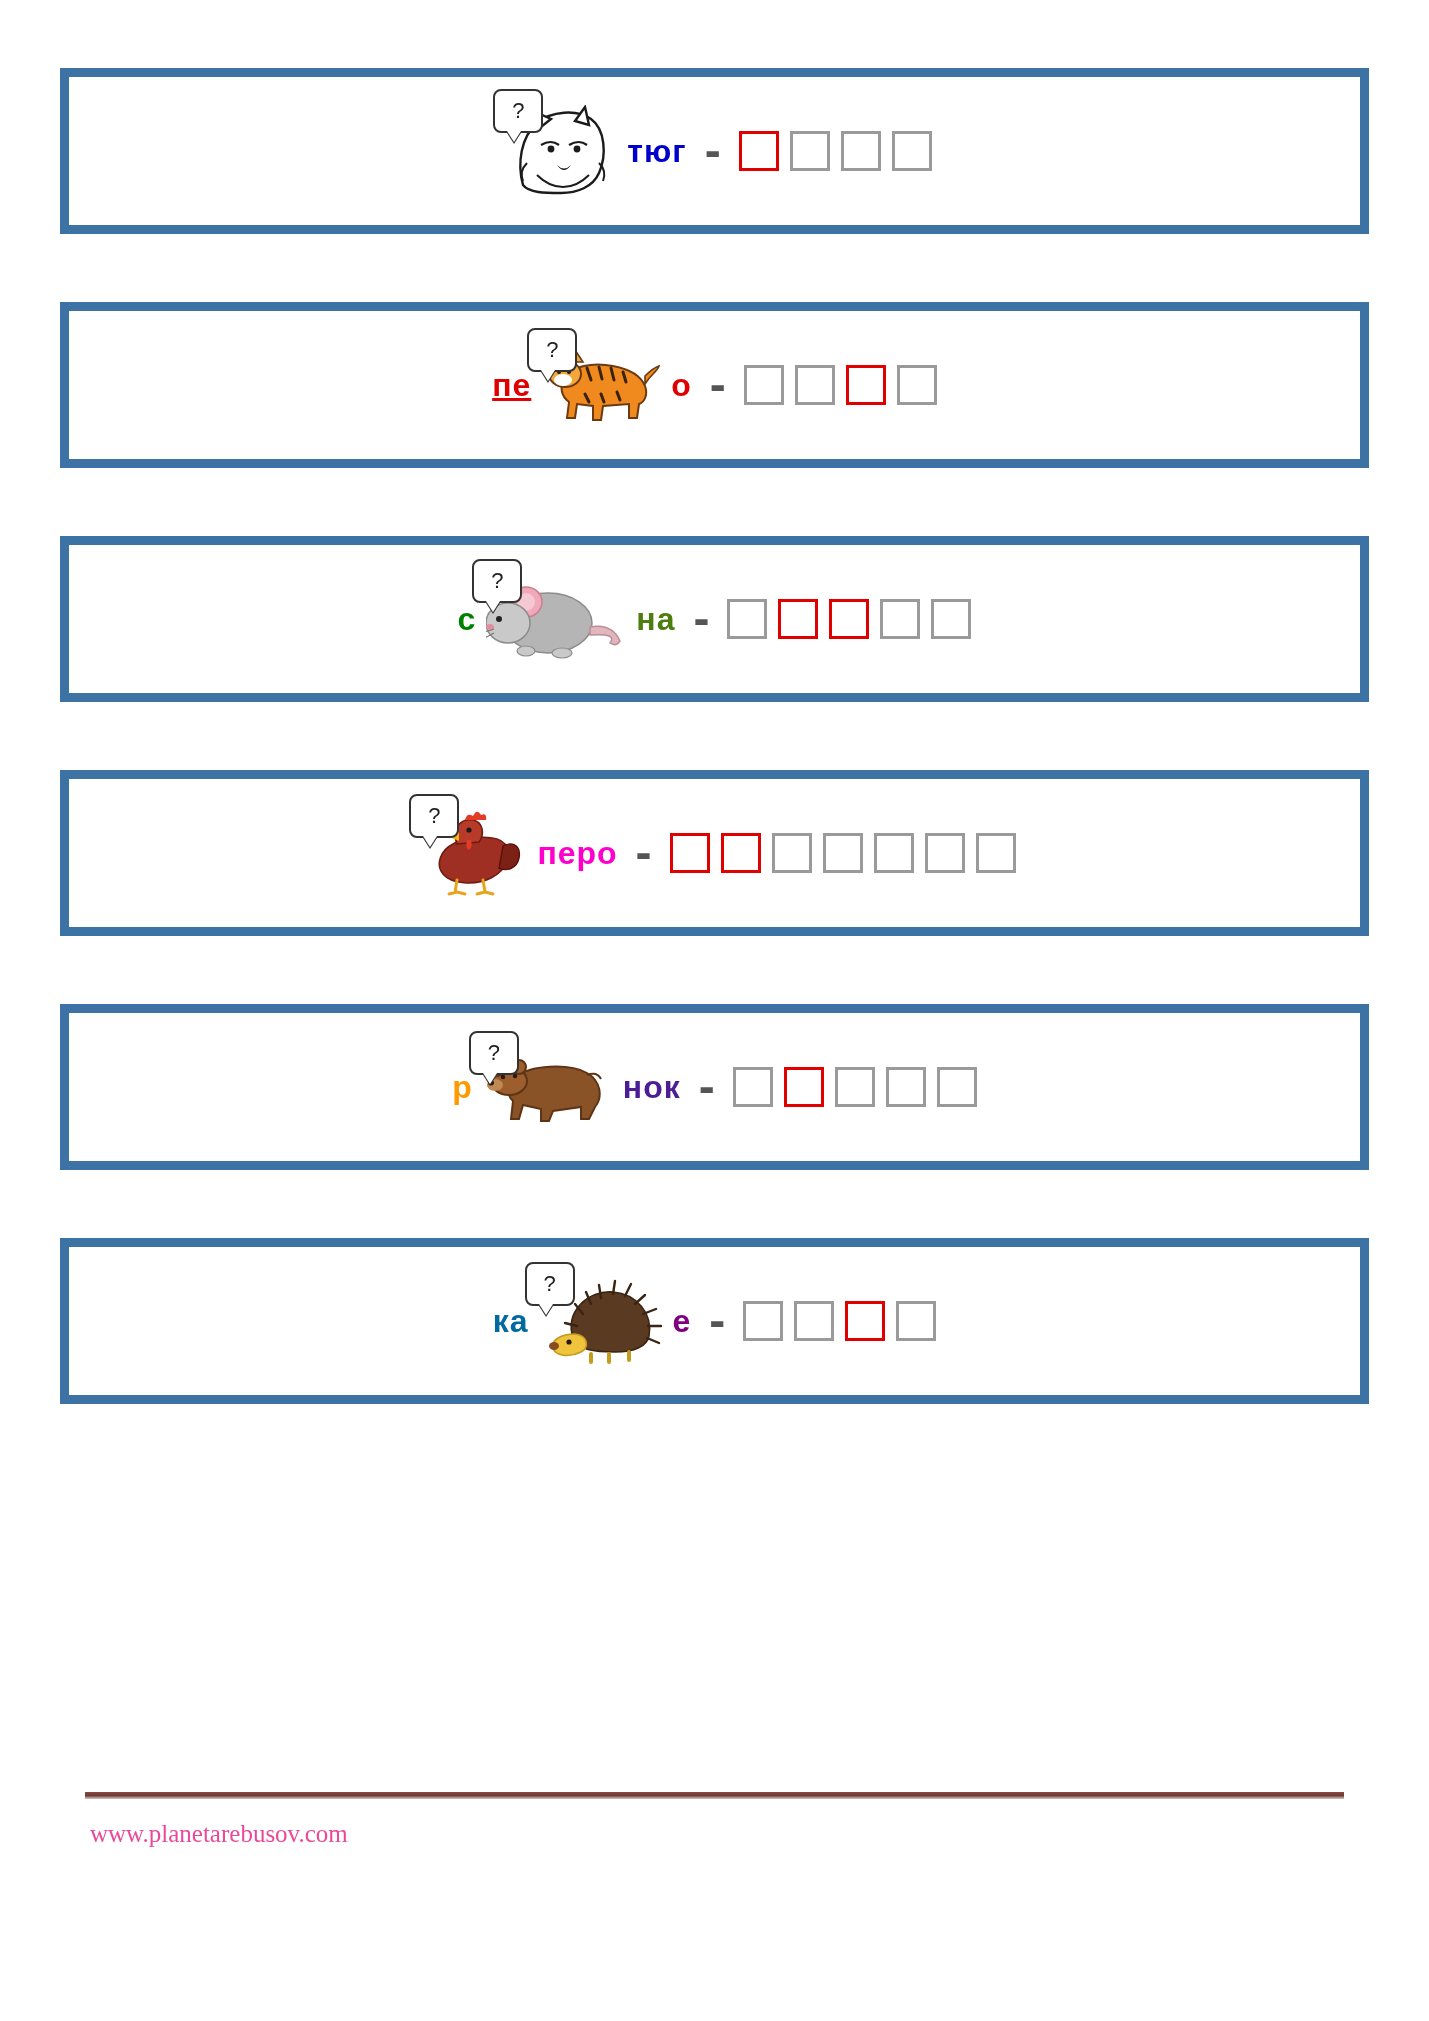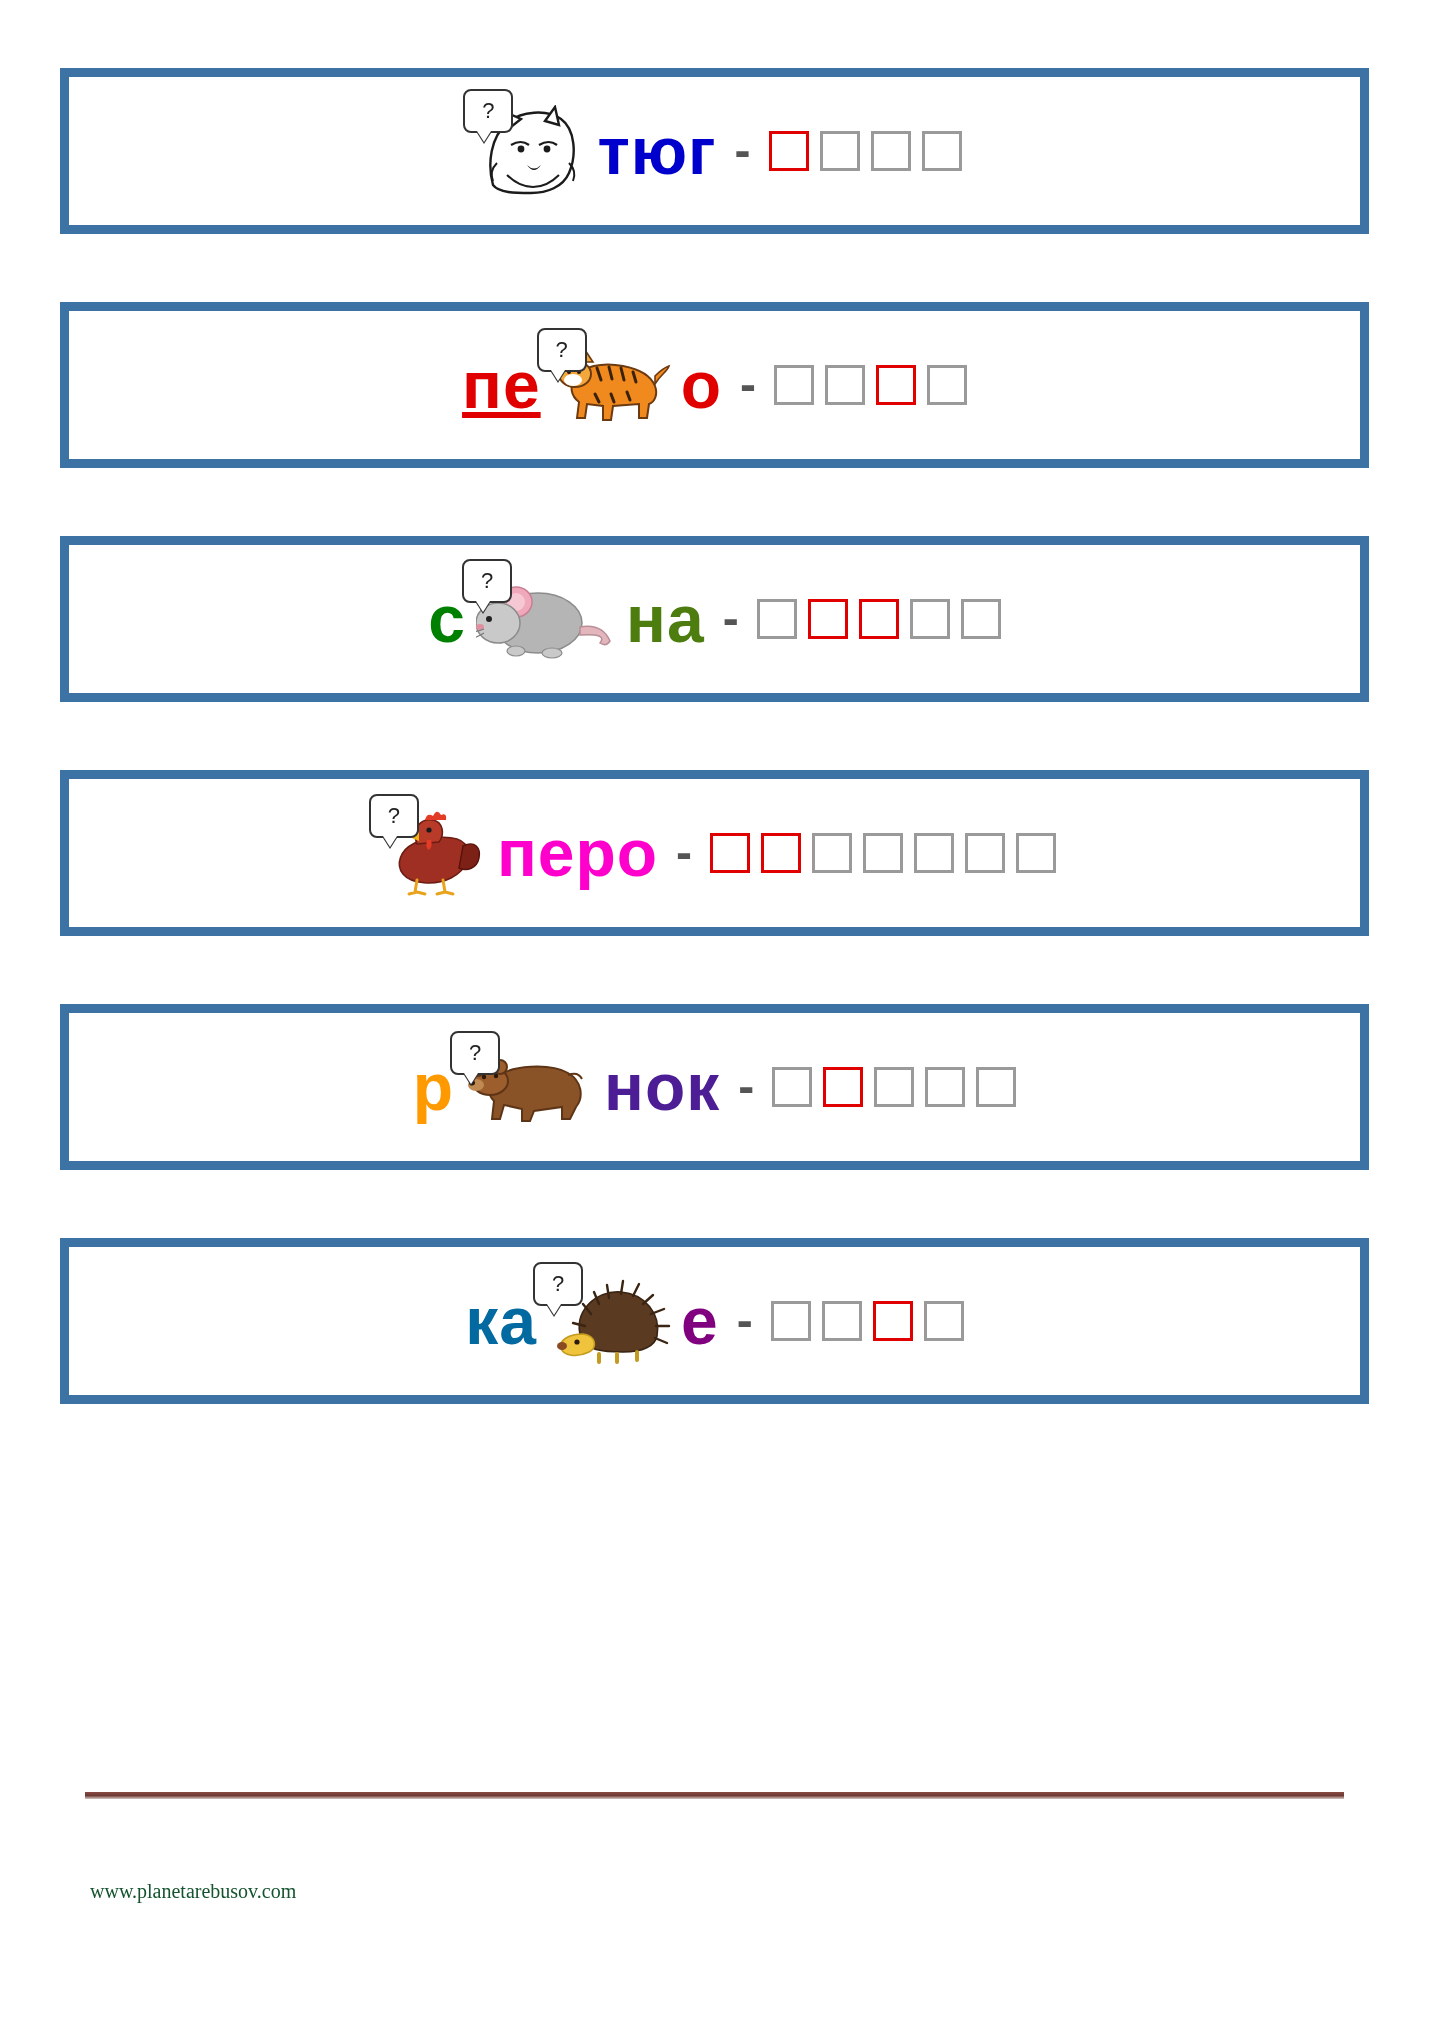--- a/index.html
+++ b/index.html
@@ -37,21 +37,21 @@
   .row-inner {
     display: flex;
     align-items: center;
     justify-content: center;
     gap: 0px;
     width: 100%;
     padding: 0 20px;
     box-sizing: border-box;
   }
   .word-part {
-    font-size: 66px;
+    font-size: 32px;
     font-weight: bold;
     letter-spacing: 1px;
     line-height: 1;
   }
   .pic-wrap {
     position: relative;
     display: inline-block;
     margin: 0 10px;
   }
   .bubble {
@@ -115,24 +115,24 @@
     position: absolute;
     left: 85px;
     right: 85px;
     top: 1792px;
     height: 7px;
     background: linear-gradient(to bottom, #8a4a43 0%, #6e3a34 50%, #d8c8c4 100%);
   }
   .site {
     position: absolute;
     left: 90px;
-    top: 1880px;
+    top: 1820px;
     font-family: "Liberation Serif", serif;
-    font-size: 20px;
-    color: #14532d;
+    font-size: 25px;
+    color: #ec4899;
   }
   
   .art { display:block; }
 </style>
 </head>
 <body>
 
 <div class="sheet">
 
   <div class="puzzle-list" id="puzzle-list">

